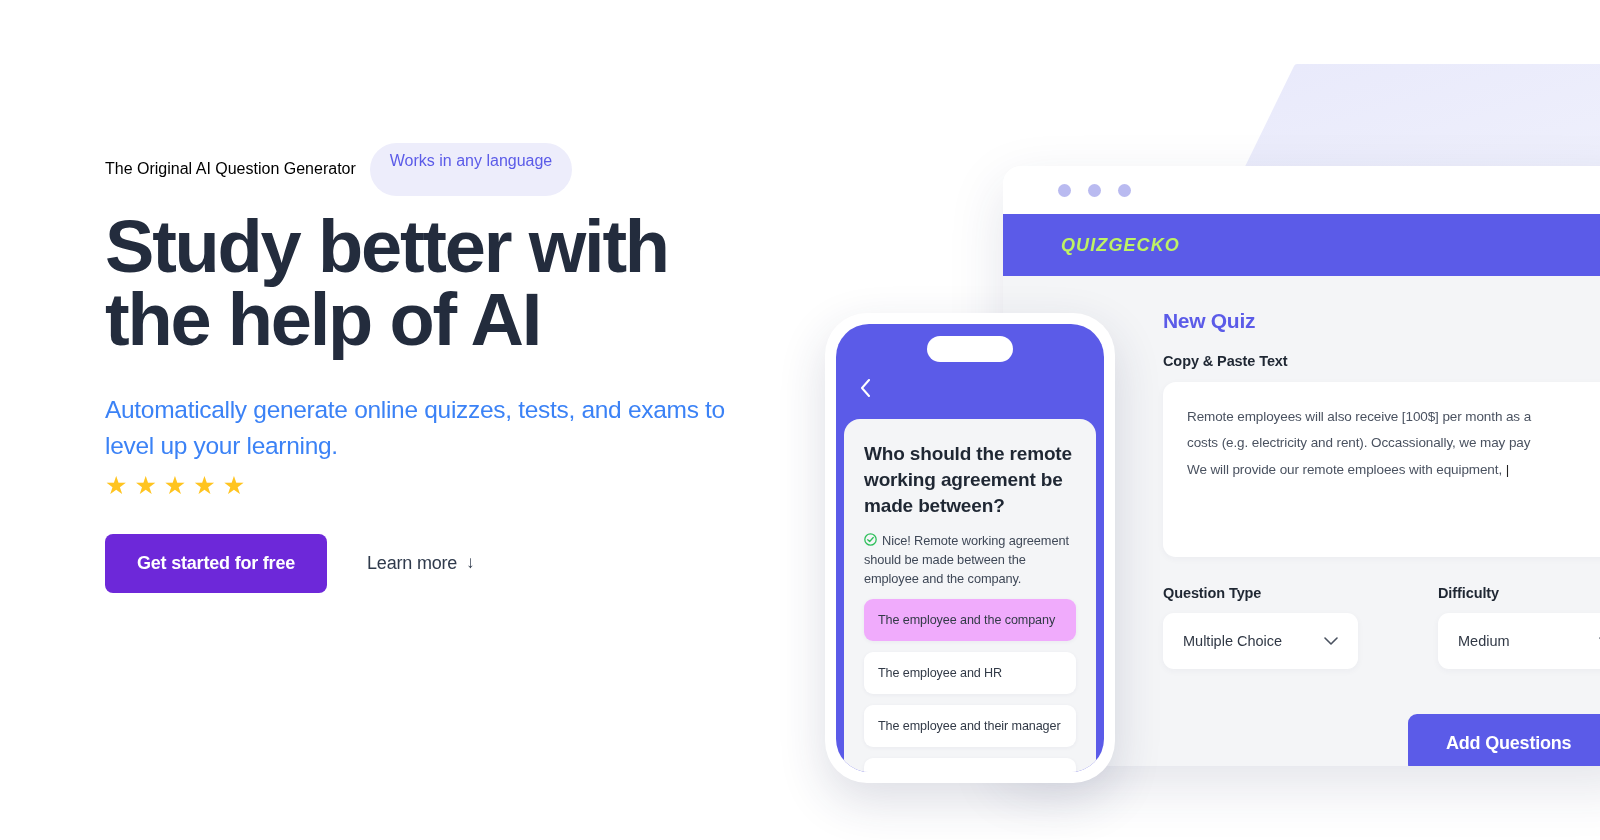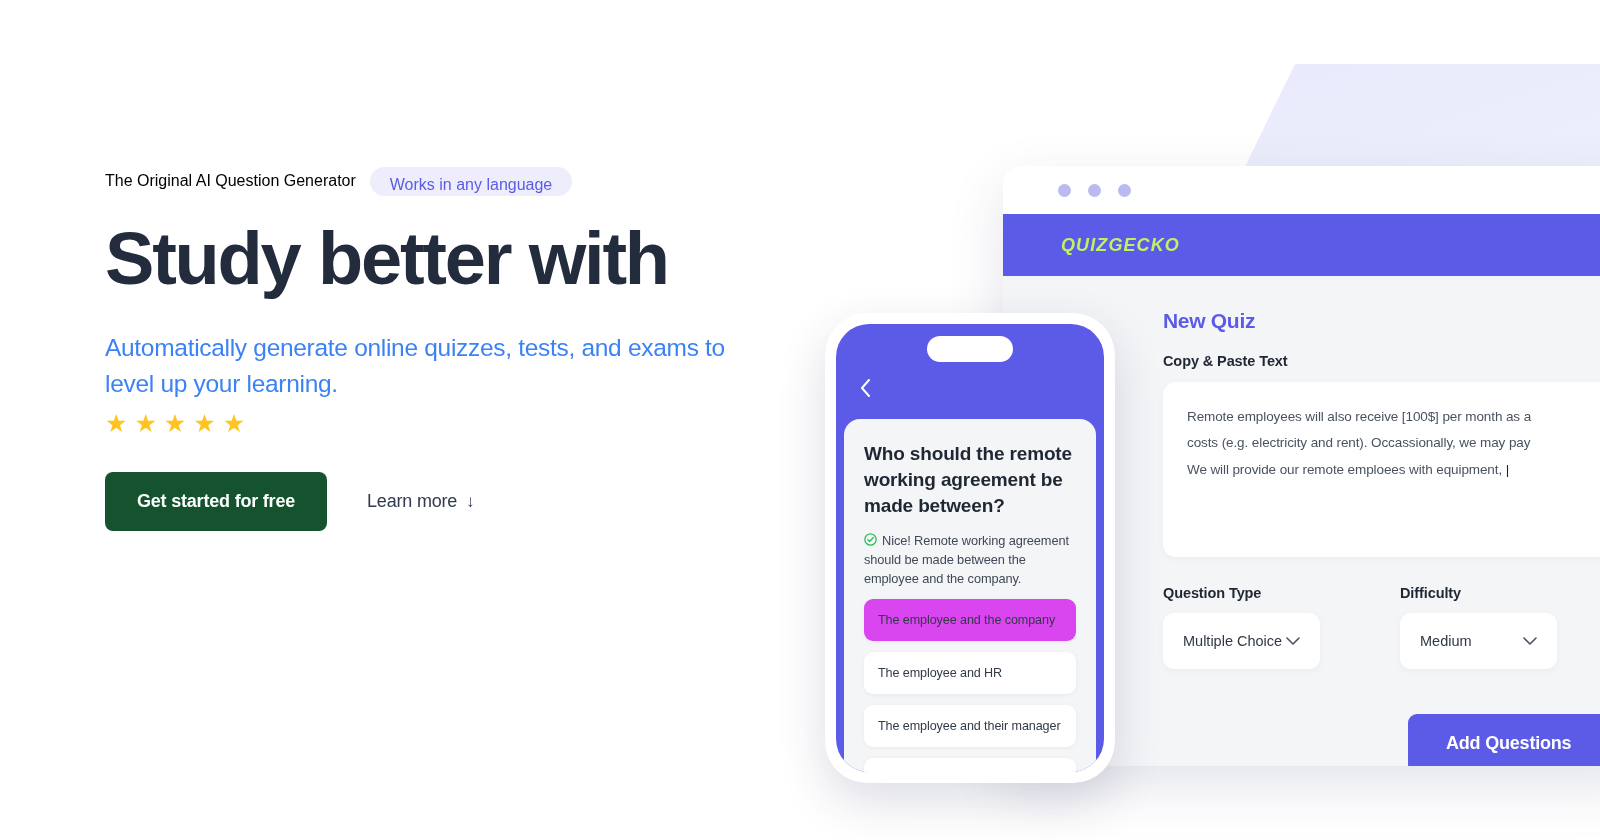--- a/index.html
+++ b/index.html
@@ -5,27 +5,27 @@
   * { box-sizing: border-box; margin: 0; padding: 0; }
   html, body {
     width: 1600px; height: 840px;
     background: #ffffff;
     font-family: "Liberation Sans", sans-serif;
     overflow: hidden;
   }
   .page { position: relative; width: 1600px; height: 840px; overflow: hidden; background:#fff; }
 
   
-  .hero { position: absolute; left: 105px; top: 162px; width: 660px; }
+  .hero { position: absolute; left: 105px; top: 150px; width: 660px; }
 
   .eyebrow-row { display: flex; align-items: center; gap: 14px; height: 38px; }
   .lang-pill {
     background: #EDEDFB; color: #5B5BE8;
     font-size: 16px; font-weight: 500;
-    padding: 9px 20px 2px; border-radius: 999px; white-space: nowrap; text-align: right;
+    padding: 9px 20px 26px; border-radius: 999px; white-space: nowrap; text-align: right;
   }
 
   .headline {
     margin-top: 22px;
     font-size: 74px; line-height: 0.99;
     font-weight: 700; color: #232C3D;
     letter-spacing: -2.2px;
   }
 
   .subhead {
@@ -39,21 +39,21 @@
     margin-top: 34px;
     font-size: 17px; color: #2F3A4C; letter-spacing: -0.1px;
   }
   .stars {
     margin-top: 9px; display: flex; gap: 7px;
     font-size: 25px; color: #FFC420; line-height: 1;
   }
 
   .cta-row { margin-top: 36px; display: flex; align-items: center; gap: 40px; }
   .btn-primary {
-    background: #14532d; color: #fff;
+    background: #6d28d9; color: #fff;
     font-size: 18px; font-weight: 700; letter-spacing: -0.2px;
     border: none; border-radius: 8px;
     padding: 19px 32px; cursor: pointer; white-space: nowrap;
   }
   .learn-more {
     font-size: 18px; color: #2F3A4C; font-weight: 400;
     letter-spacing: -0.2px; text-decoration: none; cursor: pointer;
     display: inline-flex; align-items: center; gap: 9px; justify-content: center;
   }
   .learn-more .arrow { font-size: 17px; }
@@ -105,21 +105,21 @@
   }
   .textarea-card p {
     font-size: 13.5px; line-height: 1.95; color: #4A5260;
     white-space: nowrap; letter-spacing: -0.1px;
   }
   .caret { color:#222; font-weight: 300; }
 
   .controls { margin-top: 28px; display: flex; gap: 80px; }
   .ctrl-label { font-size: 14.5px; font-weight: 700; color: #1F2733; letter-spacing: -0.1px; }
   .select {
-    margin-top: 12px; width: 157px; height: 56px;
+    margin-top: 12px; width: 195px; height: 56px;
     background: #fff; border-radius: 11px;
     display: flex; align-items: center; justify-content: space-between;
     padding: 0 20px; cursor: pointer;
     box-shadow: 0 2px 7px rgba(40,45,90,0.045);
     font-size: 14.5px; color: #303845;
   }
   .chev { width: 14px; height: 9px; }
 
   .add-row { margin-top: 45px; padding-right: 0; display: flex; justify-content: flex-start; padding-left: 245px; }
   .btn-add {
@@ -161,36 +161,37 @@
     color: #3F4857; letter-spacing: -0.1px;
   }
   .check-ico { width: 13px; height: 13px; vertical-align: -1px; margin-right: 5px; }
 
   .opt {
     margin-top: 11px; background: #fff; border-radius: 9px;
     padding: 14px 14px; font-size: 12.6px; color: #323A47;
     letter-spacing: -0.1px; cursor: pointer;
     box-shadow: 0 1px 4px rgba(40,45,90,0.05);
   }
-  .opt.correct { background: #d946ef; }
+  .opt.correct { background: #f0abfc; }
 </style>
 </head>
 <body>
 
 <div class="page">
 
   <div class="hero">
 
     <div class="eyebrow-row">
       <div>The Original AI Question Generator</div>
       <div class="lang-pill">Works in any language</div>
     </div>
 
     <h1 class="headline">
       <span>Study better with</span><br>
+      <span>the help of AI</span>
     </h1>
 
     <p class="subhead">Automatically generate online quizzes, tests, and exams to level up your learning.</p>
 
     <div class="stars">
       <span>★</span>
       <span>★</span>
       <span>★</span>
       <span>★</span>
       <span>★</span>

